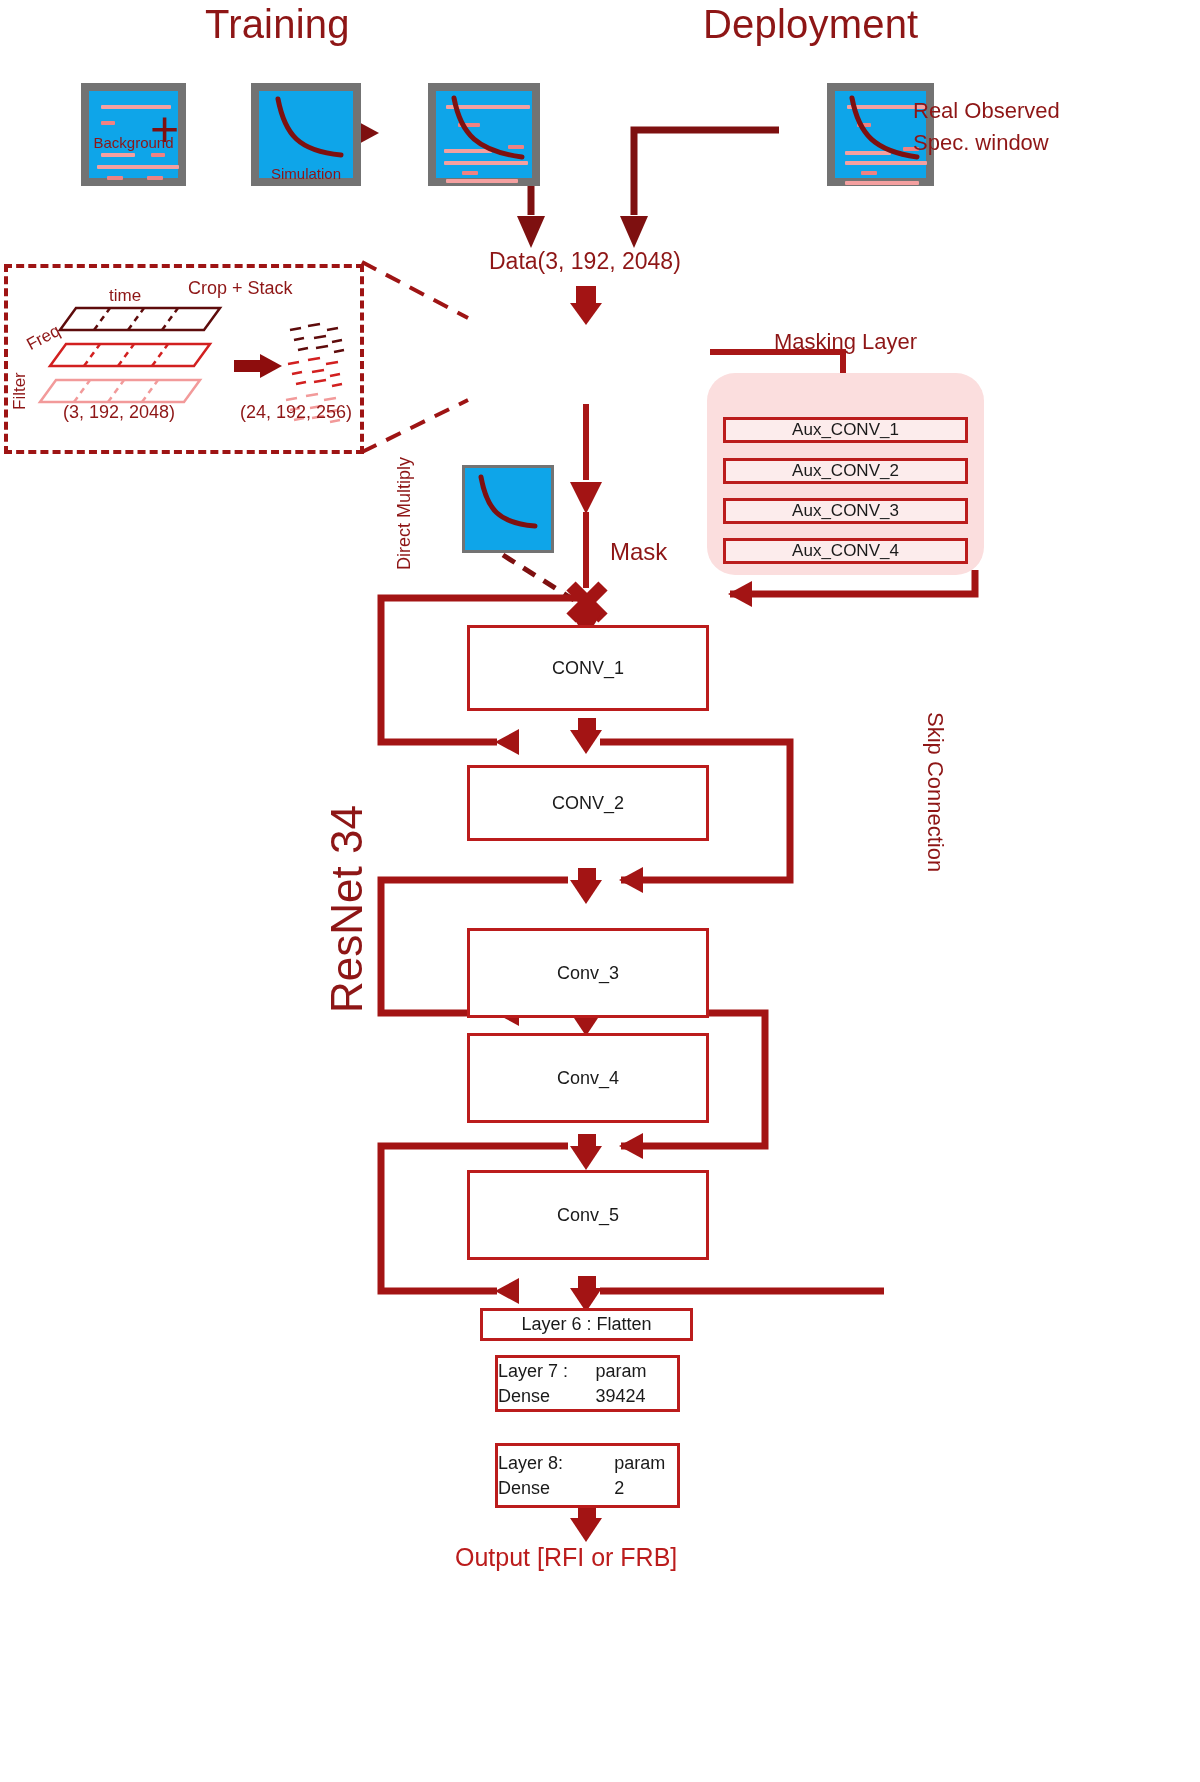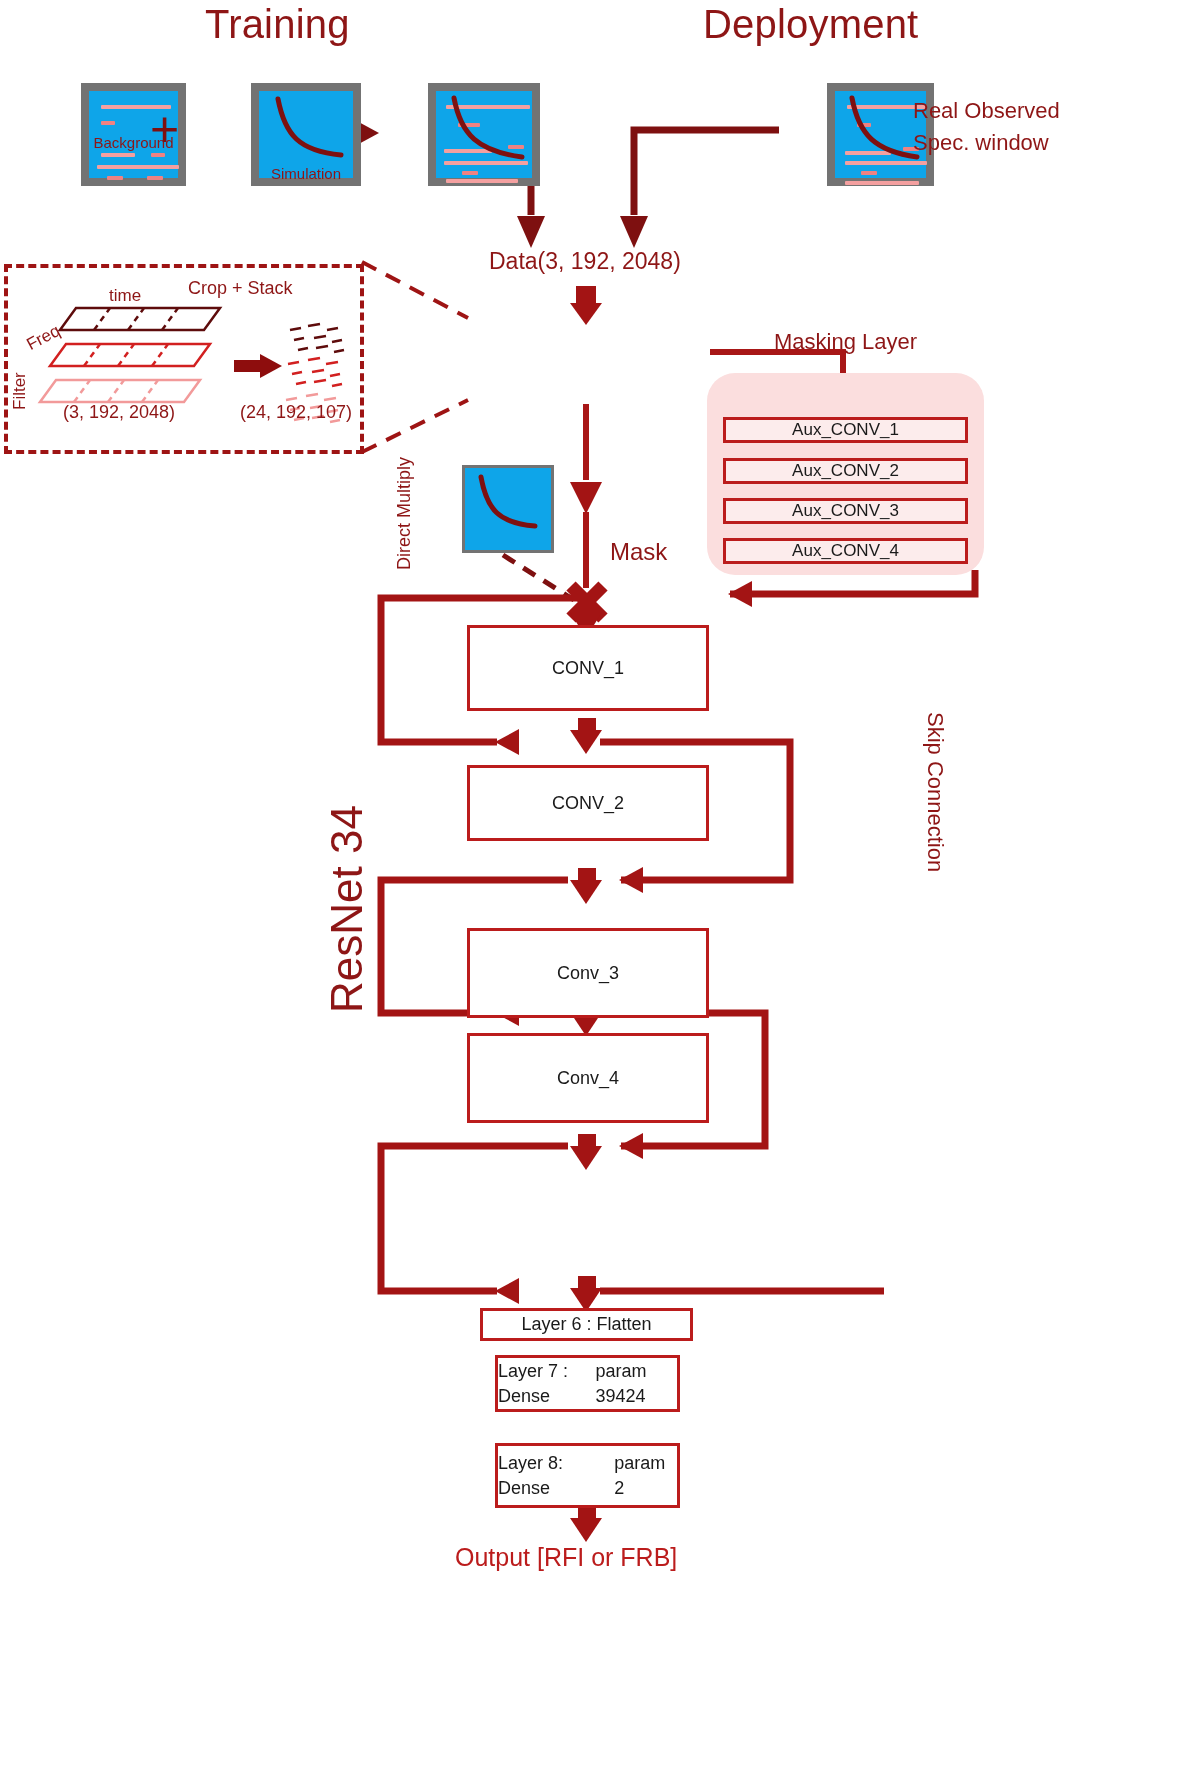--- a/index.html
+++ b/index.html
@@ -262,21 +262,21 @@
           <path d="M278,132 L289,130 M298,128 L310,126 M316,132 L328,130 M282,142 L292,140 M302,140 L314,138 M320,144 L330,142 M286,152 L296,150 M304,150 L316,148 M322,154 L332,152"></path>
         </g>
       </g>
     </svg>
 
     <div class="abs mid nosel" style="left:101px;top:18px;">time</div>
     <div class="abs mid nosel" style="left:18px;top:60px;transform:rotate(-28deg);">Freq</div>
     <div class="abs mid nosel" style="left:2px;top:142px;transform:rotate(-90deg);transform-origin:0 0;">Filter</div>
     <div class="abs mid nosel" style="left:180px;top:10px;font-size:18px;">Crop + Stack</div>
     <div class="abs mid nosel" style="left:55px;top:134px;font-size:18px;">(3, 192, 2048)</div>
-    <div class="abs mid nosel" style="left:232px;top:134px;font-size:18px;">(24, 192, 107)</div>
+    <div class="abs mid nosel" style="left:232px;top:134px;font-size:18px;">(24, 192, 256)</div>
   </div>
 
 
   <div class="maskpad" style="left:707px;top:373px;width:277px;height:202px;"></div>
 
   <div class="abs nosel" style="left:774px;top:329px;font-size:22px;color:#8e1616;">Masking Layer</div>
 
   <div class="auxbox" style="left:723px;top:417px;width:245px;height:26px;">
     <span>Aux_CONV_1</span>
   </div>
@@ -309,20 +309,23 @@
   </div>
   <div class="cbox" style="left:467px;top:765px;width:242px;height:76px;">
     <span>CONV_2</span>
   </div>
   <div class="cbox" style="left:467px;top:900px;width:242px;height:90px;margin-top:28px;">
     <span>Conv_3</span>
   </div>
   <div class="cbox" style="left:467px;top:1033px;width:242px;height:90px;">
     <span>Conv_4</span>
   </div>
+  <div class="cbox" style="left:467px;top:1170px;width:242px;height:90px;">
+    <span>Conv_5</span>
+  </div>
 
   <div class="cbox" style="left:480px;top:1308px;width:213px;height:33px;">
     <span>Layer 6   : Flatten</span>
   </div>
 
   <div class="cbox two" style="left:495px;top:1355px;width:185px;height:57px;">
     <span>Layer 7   : Dense</span>
     <span>param    39424</span>
   </div>
 

